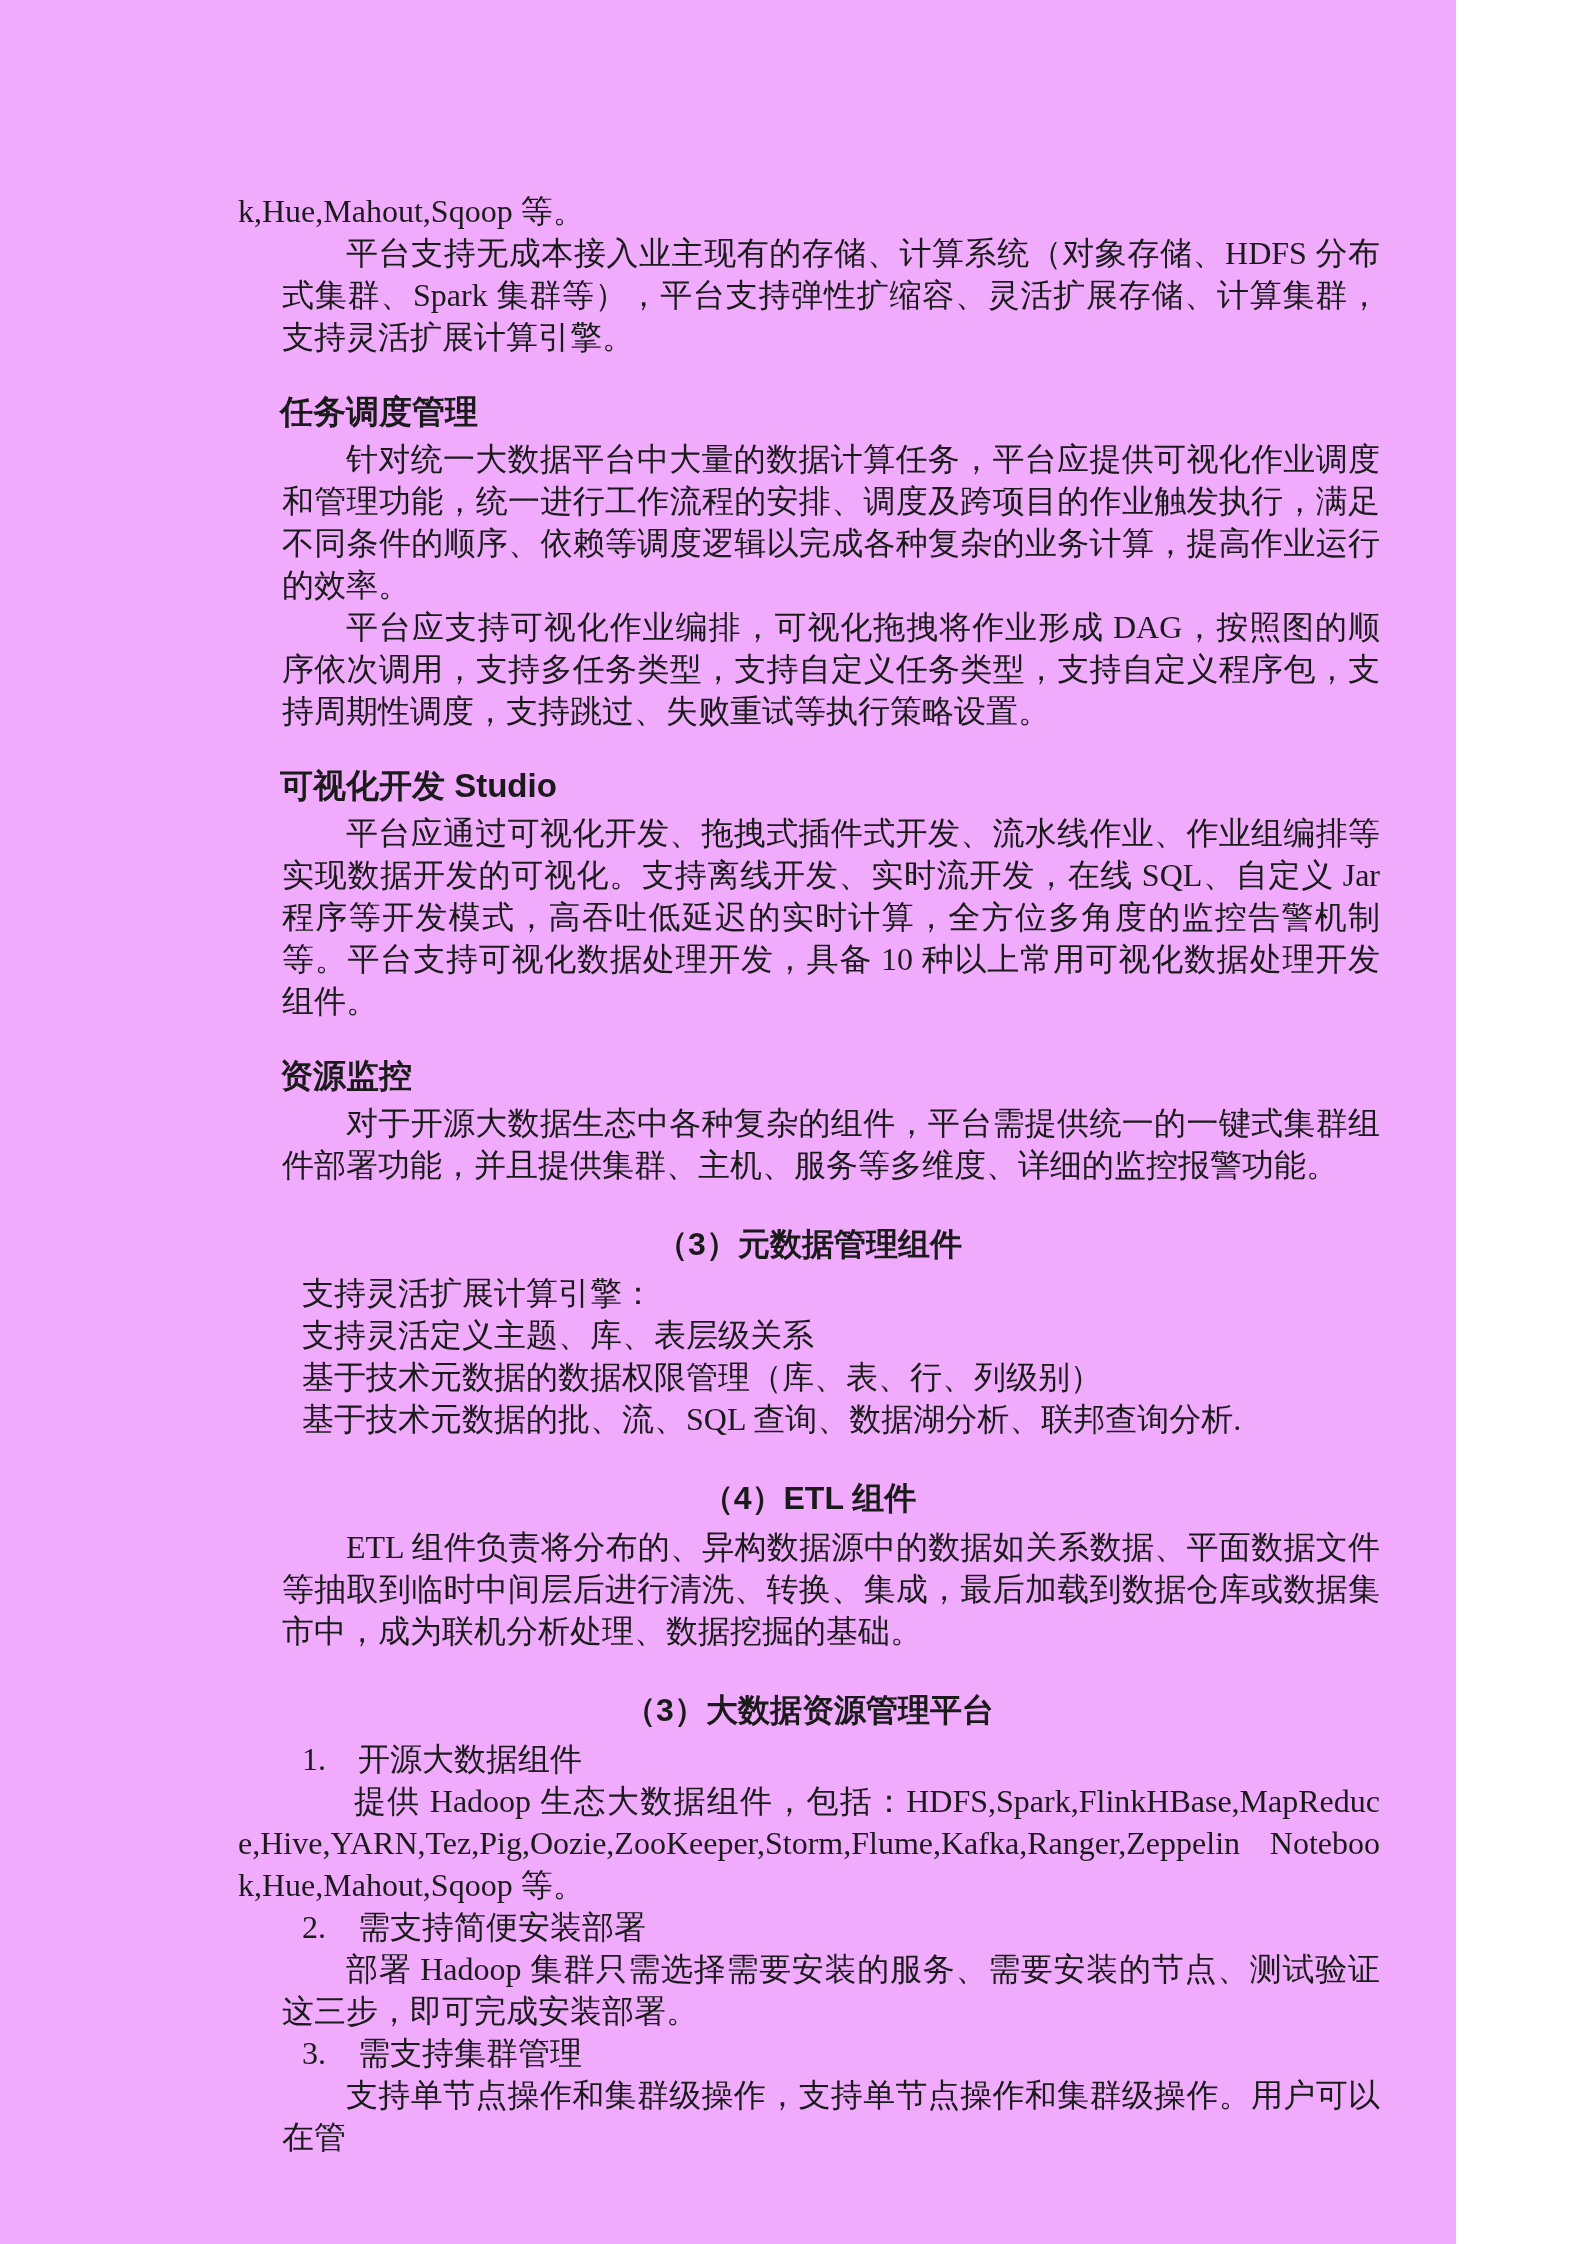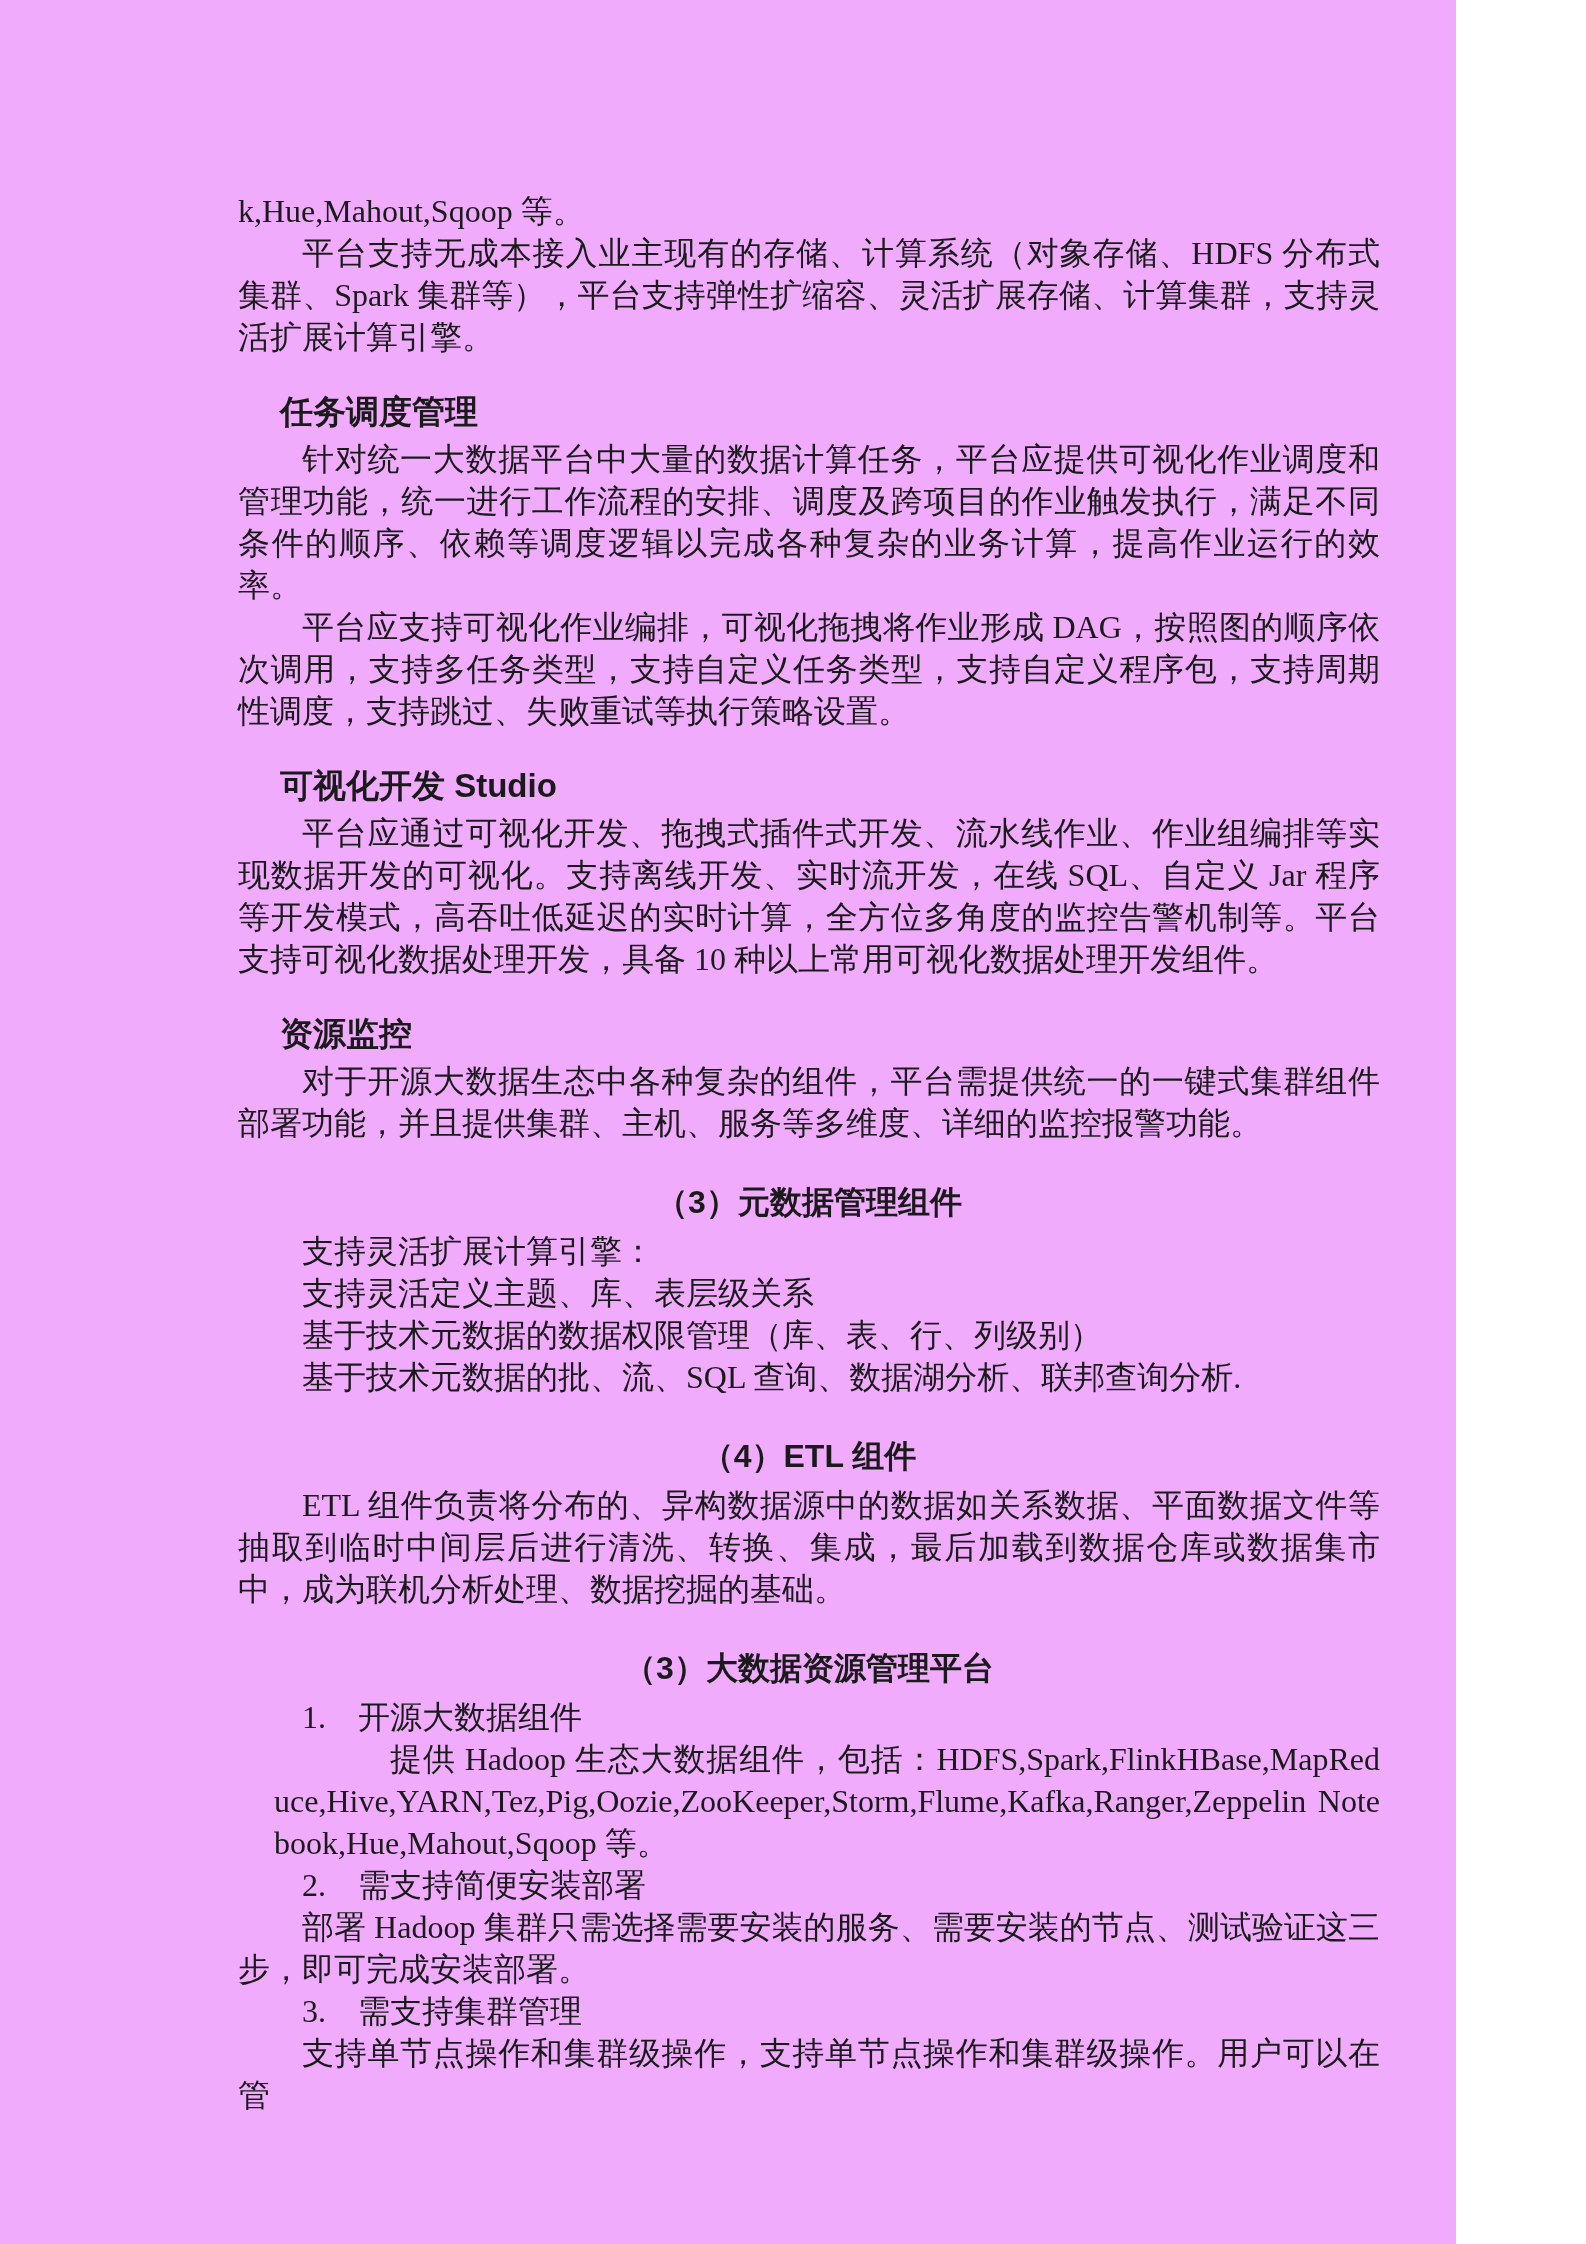--- a/index.html
+++ b/index.html
@@ -13,23 +13,23 @@
     position: absolute; left: 0; top: 0;
     width: 1456px; height: 2244px;
     background: #f0abfc; overflow: hidden;
   }
   .content {
     position: absolute; left: 238px; top: 190px; width: 1142px;
     font-size: 32px; line-height: 42px;
   }
   p { margin: 0; }
   .para { text-align: justify; }
-  .indent { text-indent: 64px; }
+  .indent { text-indent: 64px; margin-left: 44px; }
   .hadoop-indent { text-indent: 116px; }
-  .break-all { word-break: break-all; margin-left: 36px; }
+  .break-all { word-break: break-all; }
   .sub-heading {
     font-family: "Liberation Sans", "DejaVu Sans", sans-serif;
     font-weight: bold; font-size: 33px; line-height: 44px;
     margin: 32px 0 4px 42px; text-align: left;
   }
   .num-heading {
     font-family: "Liberation Sans", "DejaVu Sans", sans-serif;
     font-weight: bold; font-size: 32px; line-height: 44px;
     margin: 36px 0 6px 0; text-align: center;
   }

